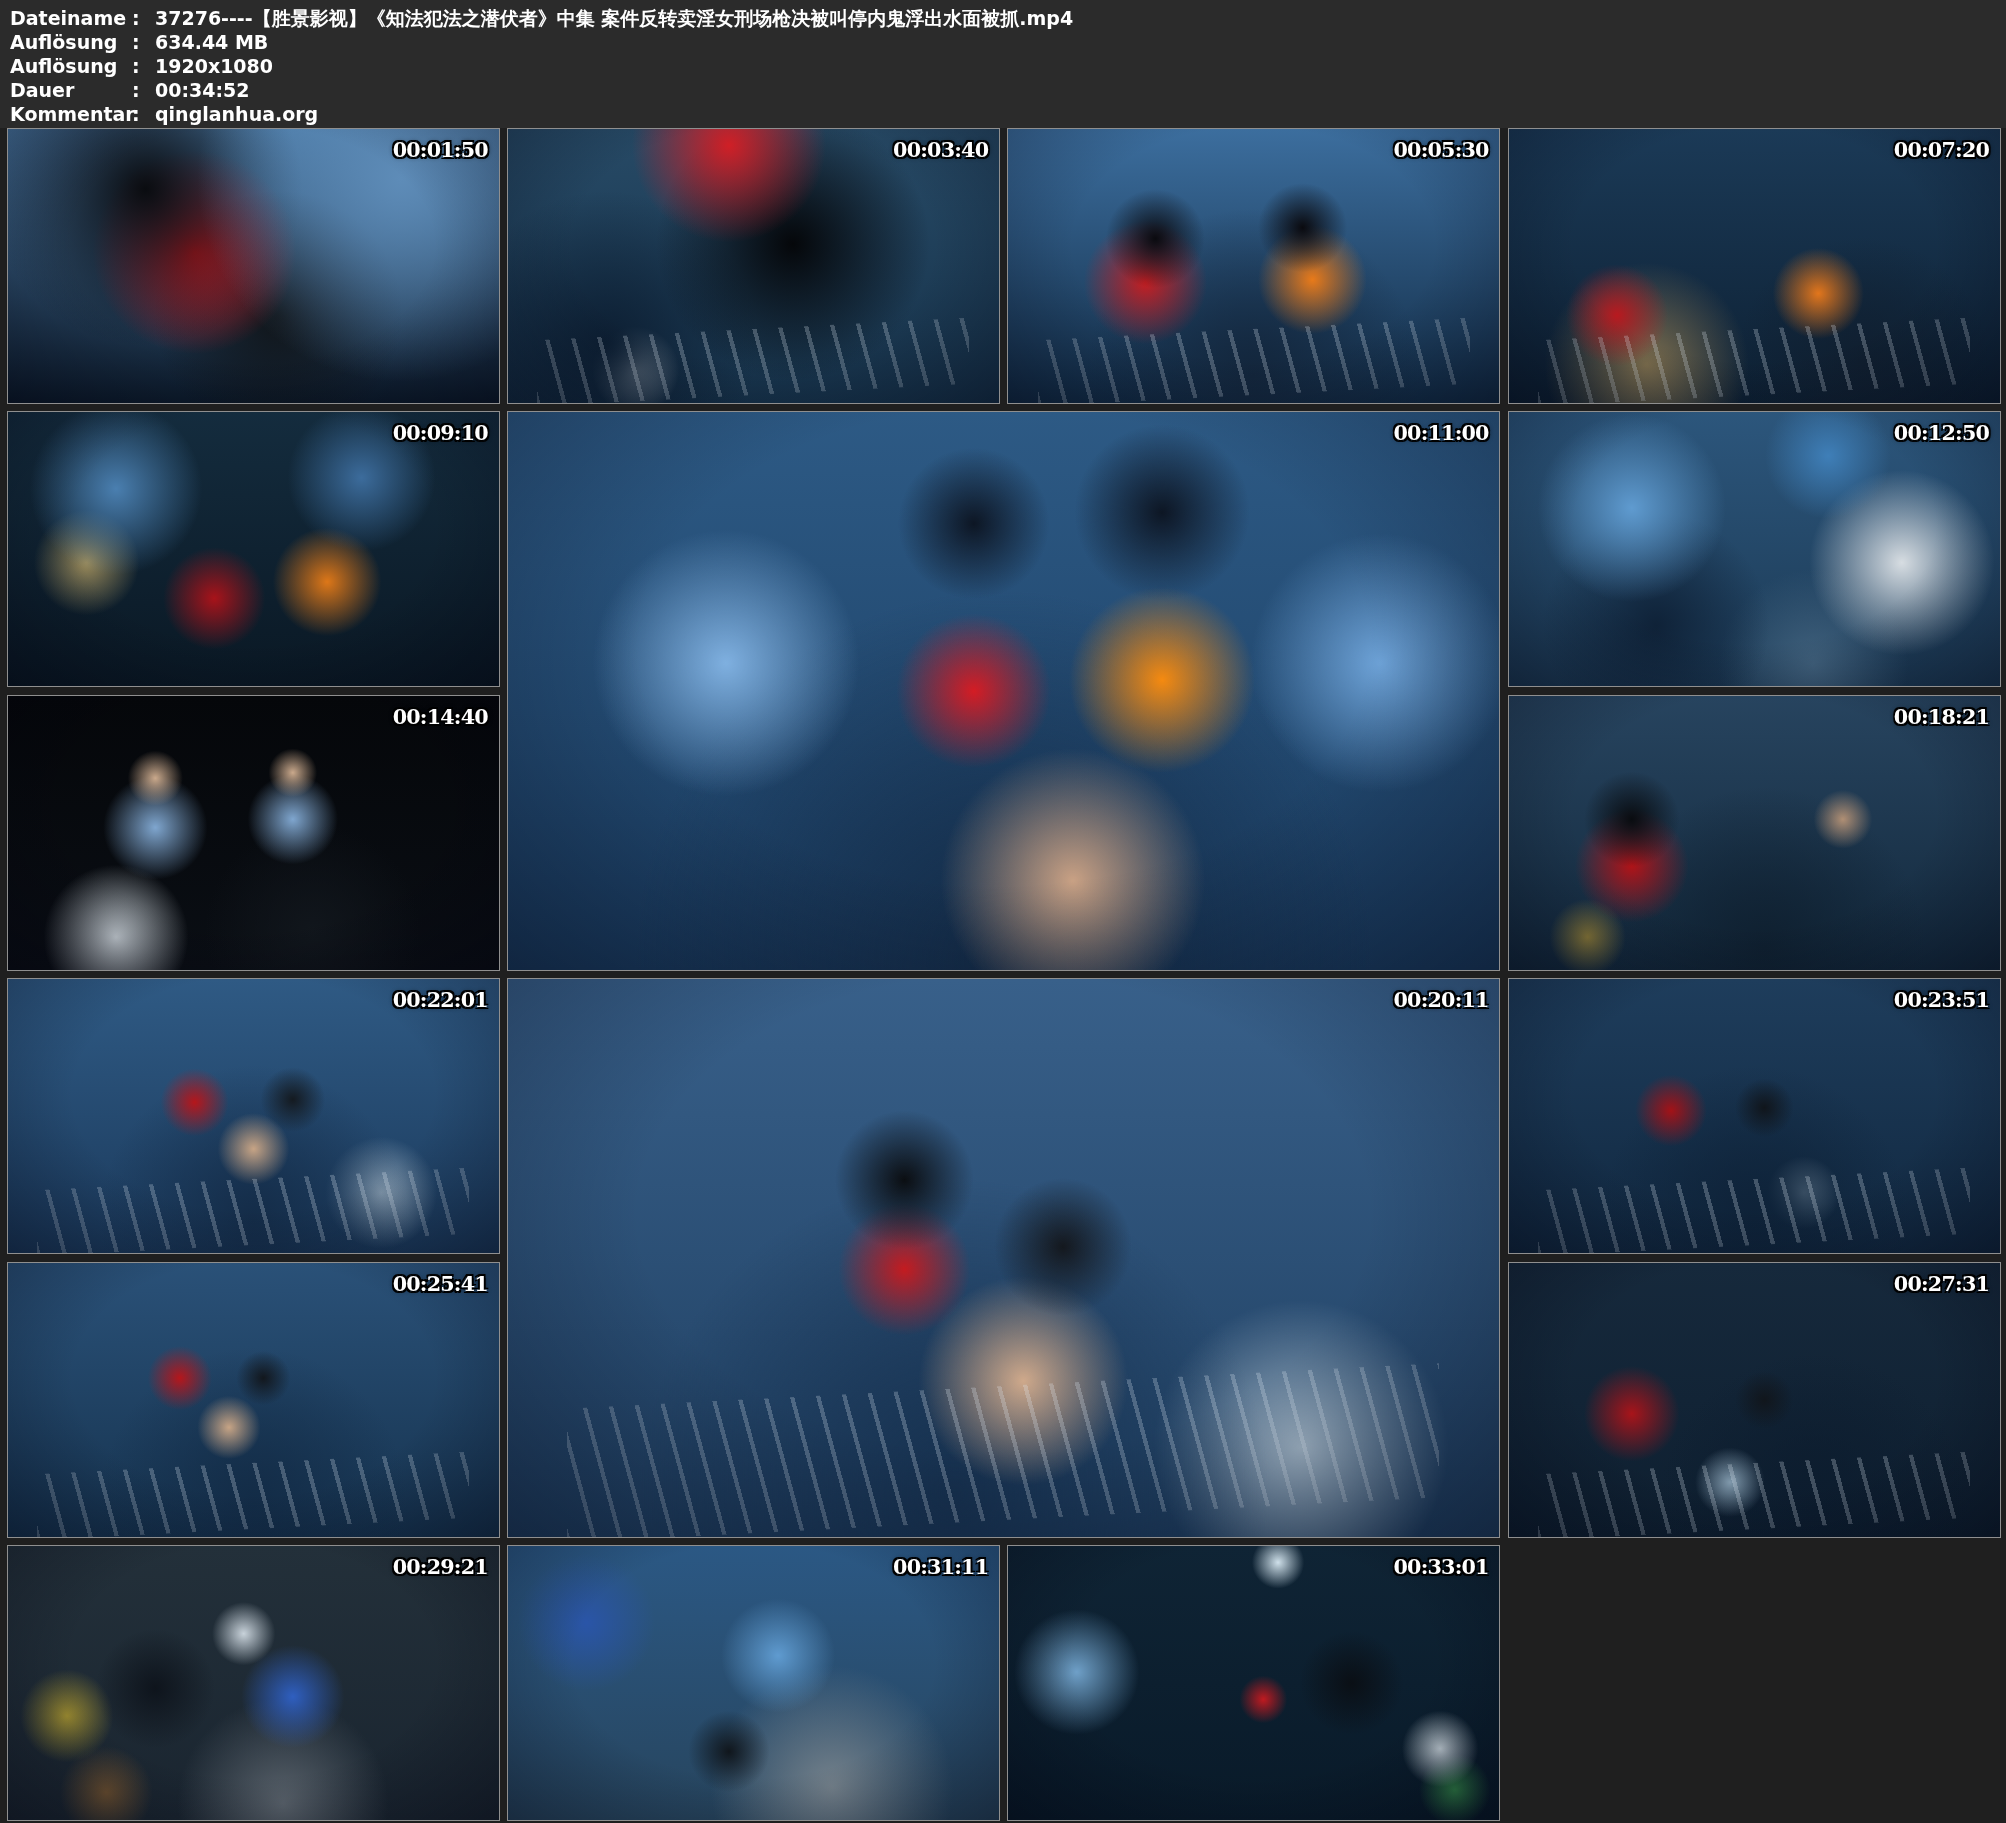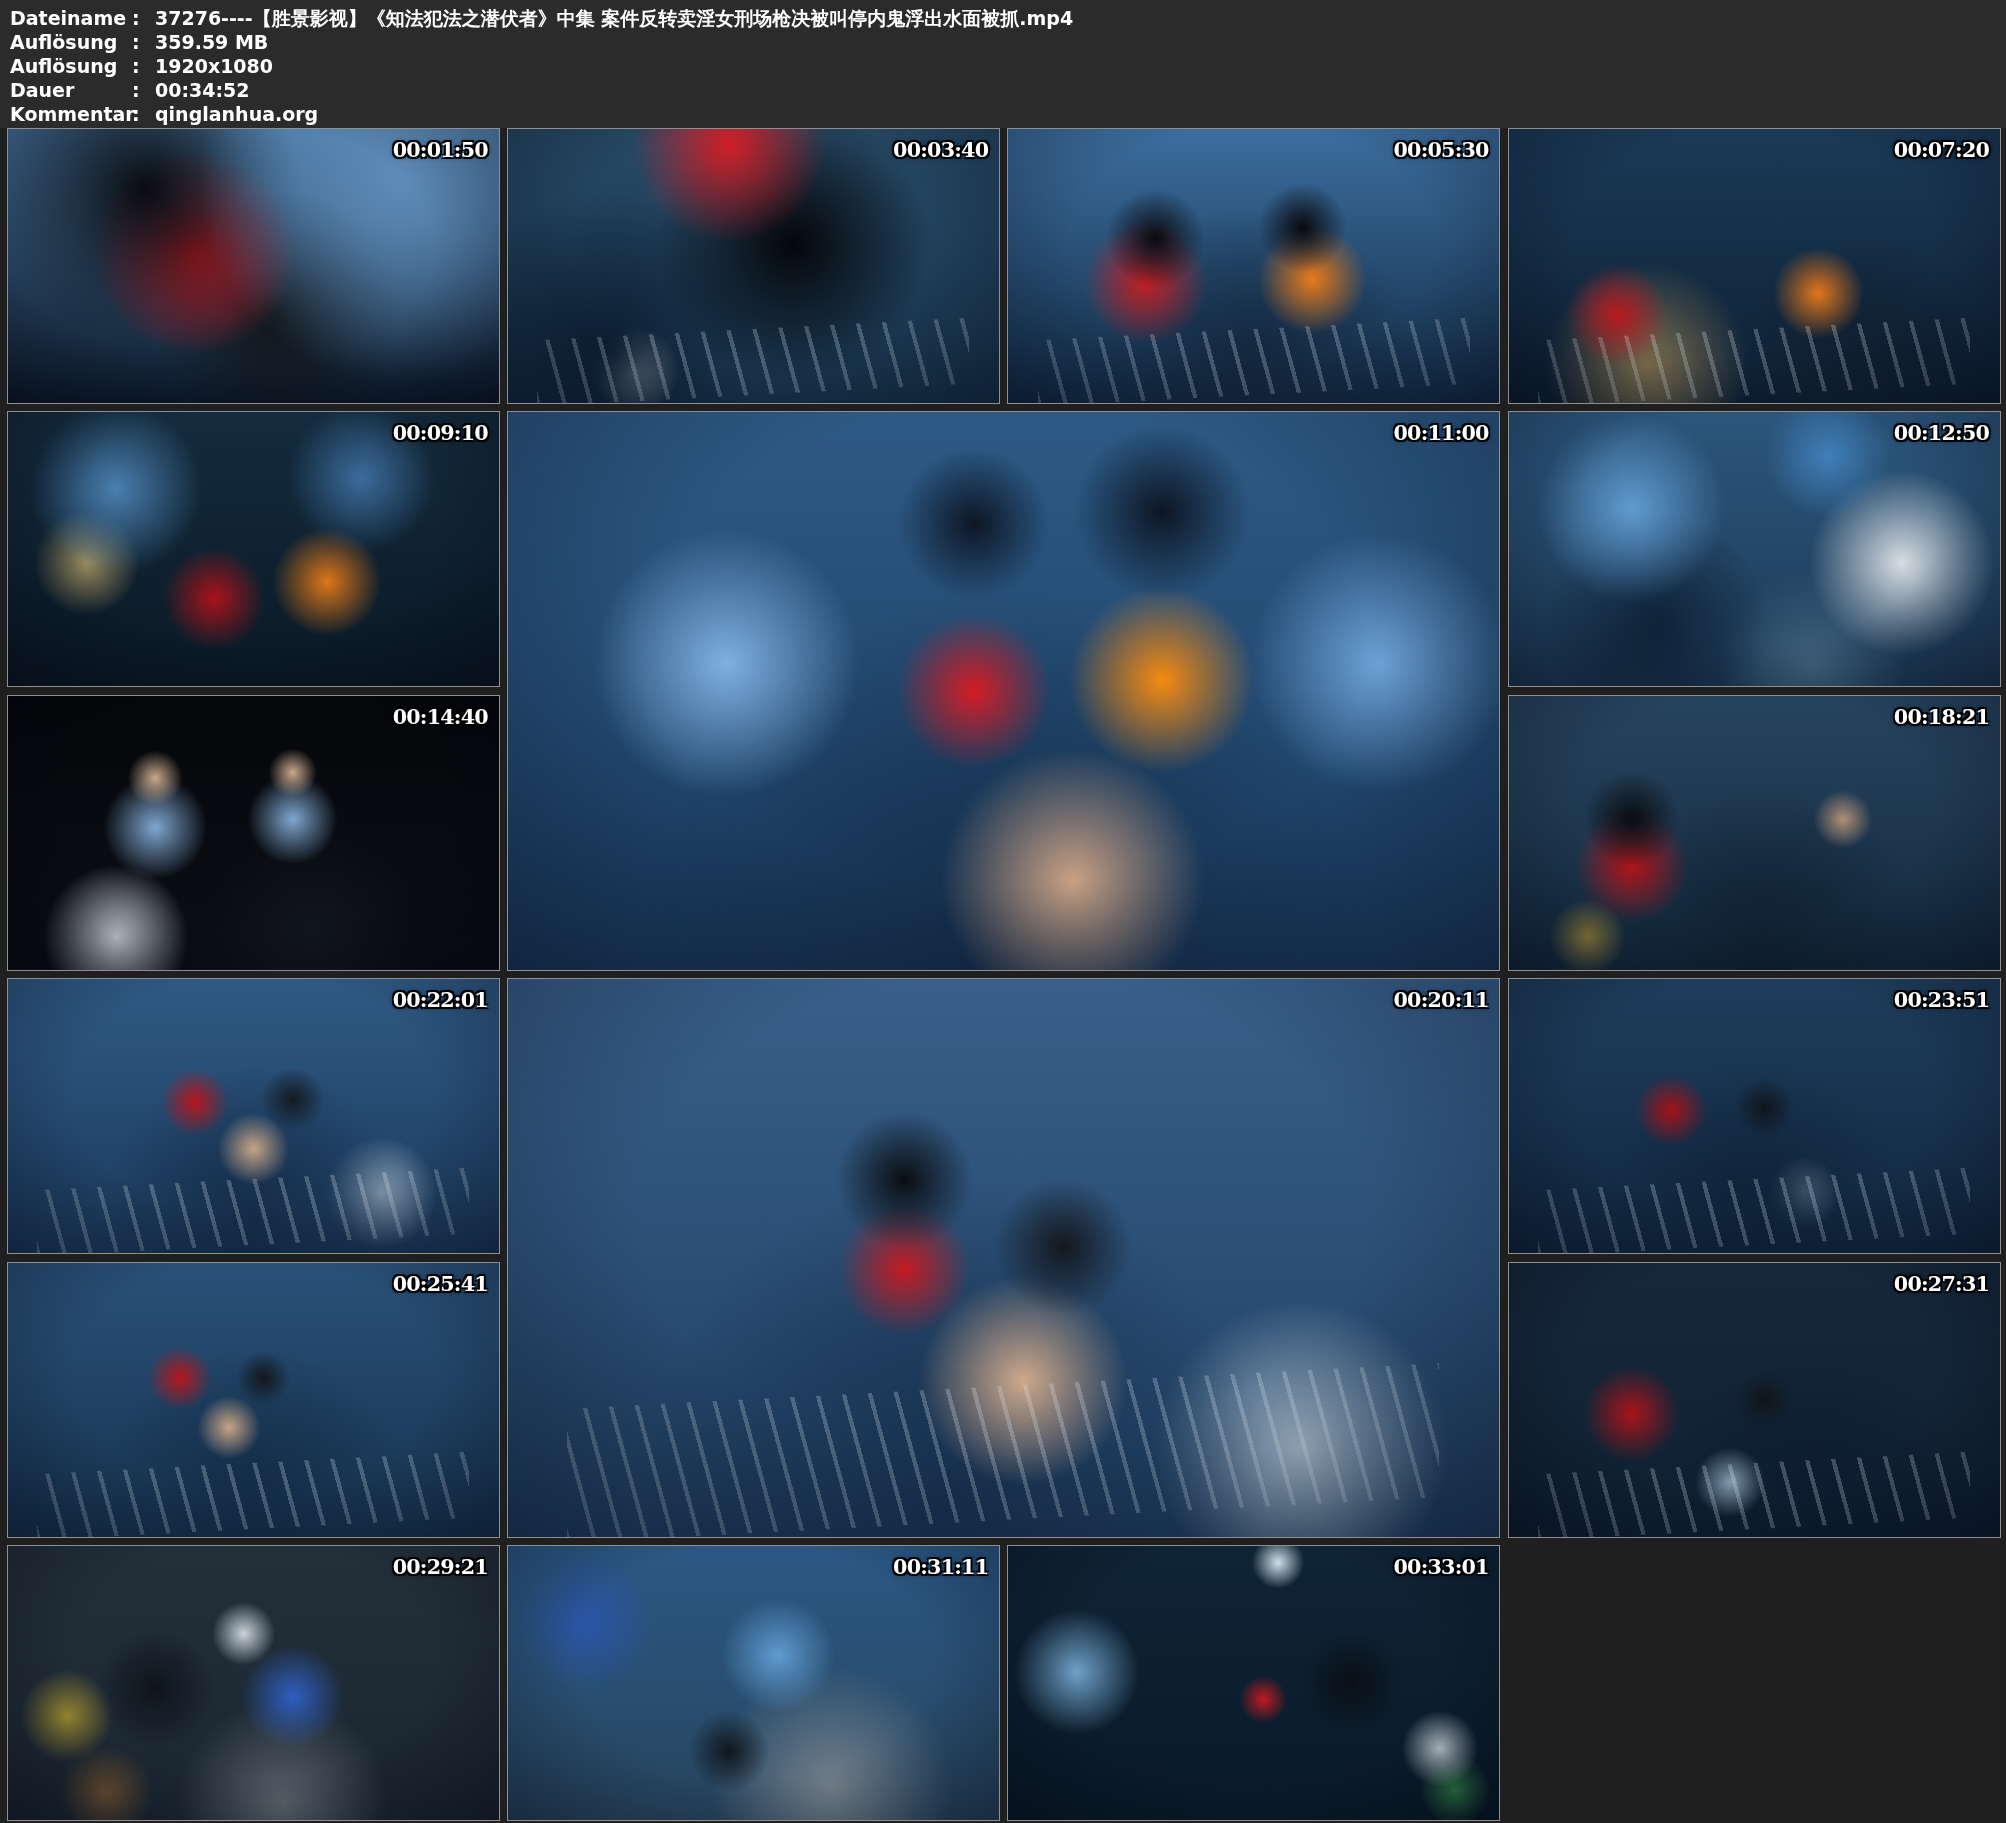--- a/index.html
+++ b/index.html
@@ -57,21 +57,21 @@
 
 <header class="file-header">
   <div class="hrow">
     <span class="hlabel">Dateiname</span>
     <span class="hcolon">:</span>
     <span class="hvalue">37276----【胜景影视】《知法犯法之潜伏者》中集 案件反转卖淫女刑场枪决被叫停内鬼浮出水面被抓.mp4</span>
   </div>
   <div class="hrow">
     <span class="hlabel">Auflösung</span>
     <span class="hcolon">:</span>
-    <span class="hvalue">359.59 MB</span>
+    <span class="hvalue">634.44 MB</span>
   </div>
   <div class="hrow">
     <span class="hlabel">Auflösung</span>
     <span class="hcolon">:</span>
     <span class="hvalue">1920x1080</span>
   </div>
   <div class="hrow">
     <span class="hlabel">Dauer</span>
     <span class="hcolon">:</span>
     <span class="hvalue">00:34:52</span>

